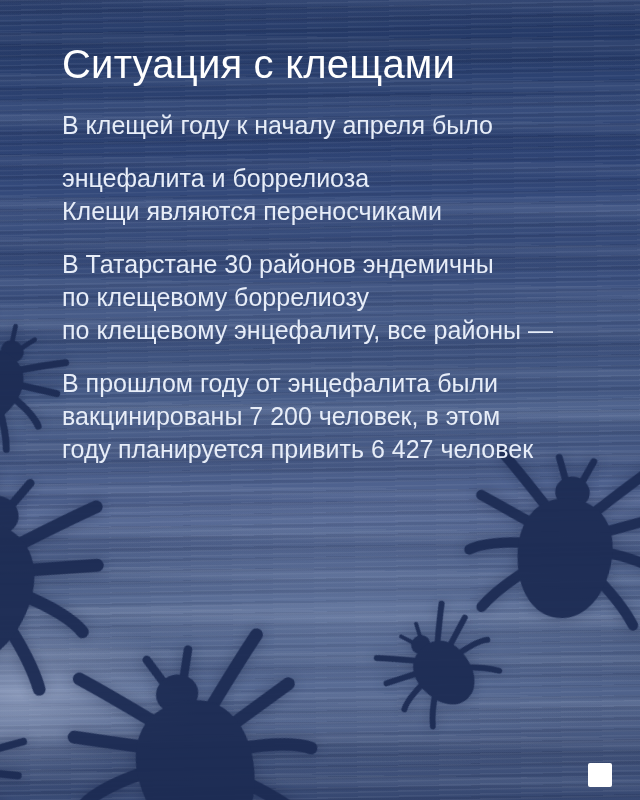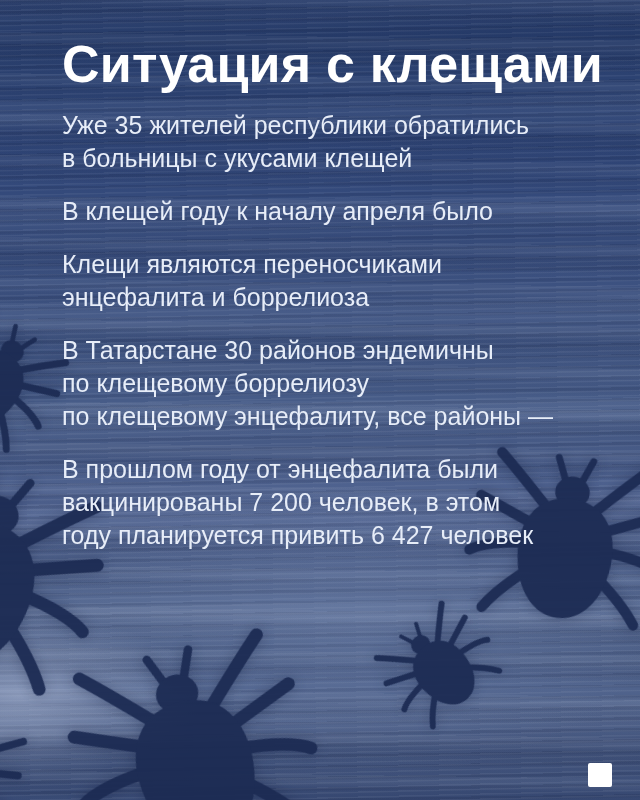--- a/index.html
+++ b/index.html
@@ -29,23 +29,23 @@
     filter: blur(0.4px) drop-shadow(0 0 7px rgba(16,28,62,0.35));
     z-index: 1;
   }
   .content {
     position: relative;
     z-index: 2;
     padding: 40px 28px 0 62px;
   }
   .title {
     margin: 0 0 21px 0;
-    font-size: 52px;
+    font-size: 40px;
     line-height: 48px;
-    font-weight: bold;
+    font-weight: normal;
     letter-spacing: 0.2px;
     color: #ffffff;
     white-space: nowrap;
   }
   .para {
     margin: 0 0 20px 0;
   }
   .para .line {
     font-size: 25px;
     line-height: 33px;
@@ -118,29 +118,25 @@
     <use href="#tickShape"></use>
   </svg>
   <svg class="tick" style="left:463px; top:433px; width:208px; height:208px; transform:rotate(7deg);">
     <use href="#tickShape"></use>
   </svg>
 
   <div class="content">
     <h1 class="title">Ситуация с клещами</h1>
     <div id="paragraphs">
         <div class="para">
-          <div class="line">Уже 35 жителей республики обратились</div>
-          <div class="line">в больницы с укусами клещей</div>
-        </div>
-        <div class="para">
           <div class="line">В клещей году к началу апреля было</div>
         </div>
         <div class="para">
+          <div class="line">энцефалита и боррелиоза</div>
           <div class="line">Клещи являются переносчиками</div>
-          <div class="line">энцефалита и боррелиоза</div>
         </div>
         <div class="para">
           <div class="line">В Татарстане 30 районов эндемичны</div>
           <div class="line">по клещевому боррелиозу</div>
           <div class="line">по клещевому энцефалиту, все районы —</div>
         </div>
         <div class="para">
           <div class="line">В прошлом году от энцефалита были</div>
           <div class="line">вакцинированы 7 200 человек, в этом</div>
           <div class="line">году планируется привить 6 427 человек</div>

